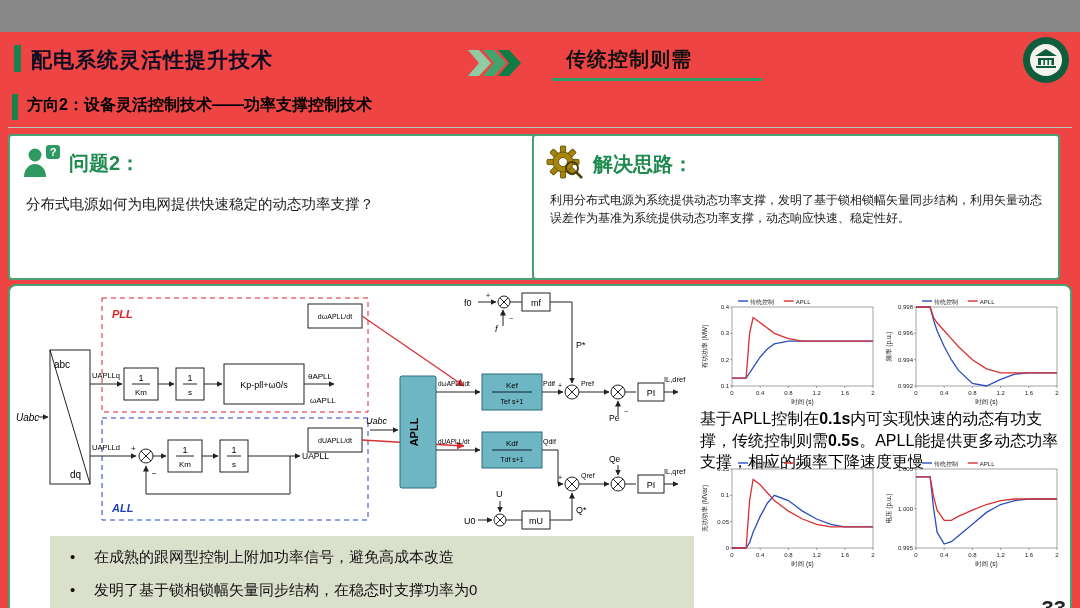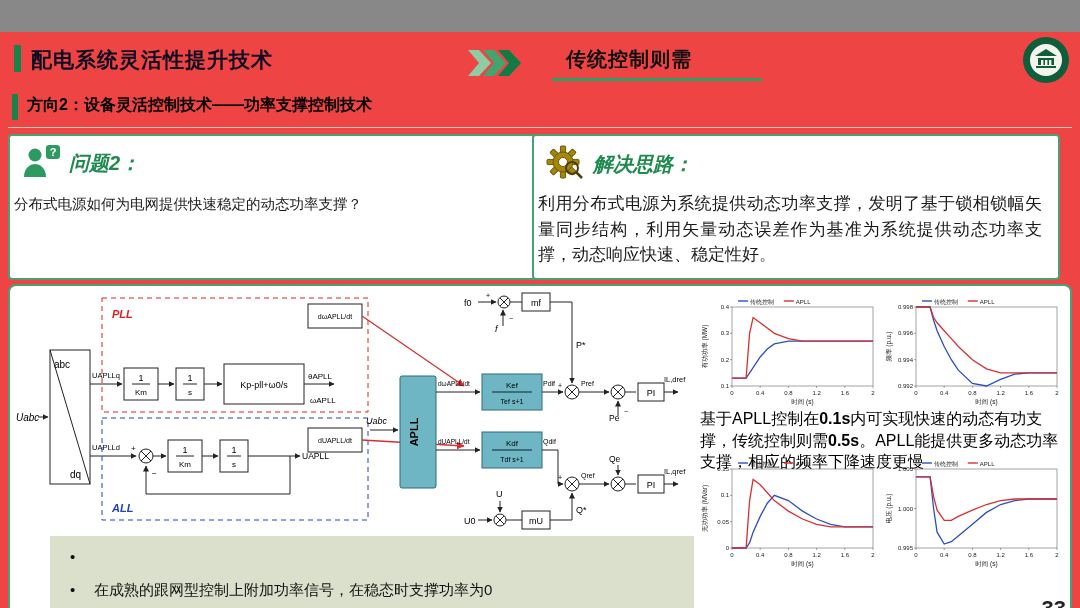--- a/index.html
+++ b/index.html
@@ -14,23 +14,23 @@
   .logo{position:absolute;right:10px;top:4px;width:48px;height:48px;}
   
   .sub-accent{position:absolute;left:12px;top:62px;width:6px;height:26px;background:#17824a;}
   .sub-title{position:absolute;left:27px;top:63px;font-size:16px;font-weight:bold;color:#000;}
   .sub-rule{position:absolute;left:8px;top:95px;width:1064px;height:1px;background:#b9c9b9;}
   
   .panel{position:absolute;border:2px solid #49a072;border-radius:4px;background:#fff;box-sizing:border-box;}
   #problem-panel{left:8px;top:102px;width:528px;height:146px;}
   #solution-panel{left:532px;top:102px;width:528px;height:146px;}
   .panel-head{display:flex;align-items:center;gap:9px;padding:9px 12px 0 12px;}
-  .panel-title{font-size:20px;font-weight:bold;color:#1e8a4e;font-style:italic;}
-  .panel-body{padding:12px 16px 0 4px;font-size:14.5px;color:#1a1a1a;line-height:1.6;}
-  #solution-panel .panel-body{font-size:17px;line-height:1.5;padding-top:8px;text-align:justify;}
+  .panel-title{font-size:20px;font-weight:bold;color:#1e8a4e;}
+  .panel-body{padding:12px 16px 0 16px;font-size:14.5px;color:#1a1a1a;line-height:1.6;}
+  #solution-panel .panel-body{font-size:12px;line-height:1.5;padding-top:8px;text-align:justify;}
   
   #main-panel{position:absolute;left:8px;top:252px;width:1064px;height:338px;border:2px solid #49a072;border-radius:8px;background:#fff;box-sizing:border-box;}
   #diagram{position:absolute;left:4px;top:4px;}
   .chartbox{position:absolute;width:178px;height:114px;}
   #chart0{left:690px;top:6px;} #chart1{left:874px;top:6px;}
   #chart2{left:690px;top:168px;} #chart3{left:874px;top:168px;}
   .caption{position:absolute;width:366px;font-size:16px;line-height:1.35;color:#000;}
   #cap-active{left:690px;top:122px;}
   #cap-reactive{left:690px;top:284px;}
   .bullets{position:absolute;left:40px;top:250px;width:644px;height:76px;background:#dbe0cc;box-sizing:border-box;padding:12px 20px;display:flex;flex-direction:column;justify-content:space-between;}
@@ -400,23 +400,24 @@
           <text x="50" y="11.5" font-size="6" fill="#222">传统控制</text>
           <line x1="83.8" y1="9" x2="93.8" y2="9" stroke="#d83030" stroke-width="1.4"></line>
           <text x="95.8" y="11.5" font-size="6" fill="#222">APLL</text>
           <polyline points="32.0,22.9 39.0,22.9 46.1,22.9 49.6,54.5 53.1,78.2 60.2,90.0 67.3,87.7 74.3,82.1 88.4,70.3 102.5,58.4 116.6,50.5 130.7,46.6 144.8,45.0 158.9,45.0 173.0,45.0" fill="none" stroke="#2b4fc0" stroke-width="1.3"></polyline>
           <polyline points="32.0,22.9 39.0,22.9 46.1,22.9 49.6,42.6 53.1,56.1 60.2,66.3 67.3,66.3 74.3,62.4 88.4,56.1 102.5,50.5 116.6,46.6 130.7,45.0 144.8,45.0 158.9,45.0 173.0,45.0" fill="none" stroke="#d83030" stroke-width="1.3"></polyline>
         </svg></div>
 
     <div class="bullets">
       <div class="bullet-row">
         <span class="bullet-dot">•</span>
+        <span>在成熟的跟网型控制上附加功率信号，避免高成本改造</span>
       </div>
       <div class="bullet-row">
         <span class="bullet-dot">•</span>
-        <span>在成熟的跟网型控制上附加功率信号，在稳态时支撑功率为0</span>
+        <span>发明了基于锁相锁幅矢量同步结构，在稳态时支撑功率为0</span>
       </div>
     </div>
   </div>
 
   <div class="page-number">33</div>
   <div class="bottom-bar"></div>
 </div>
 
 </body></html>

